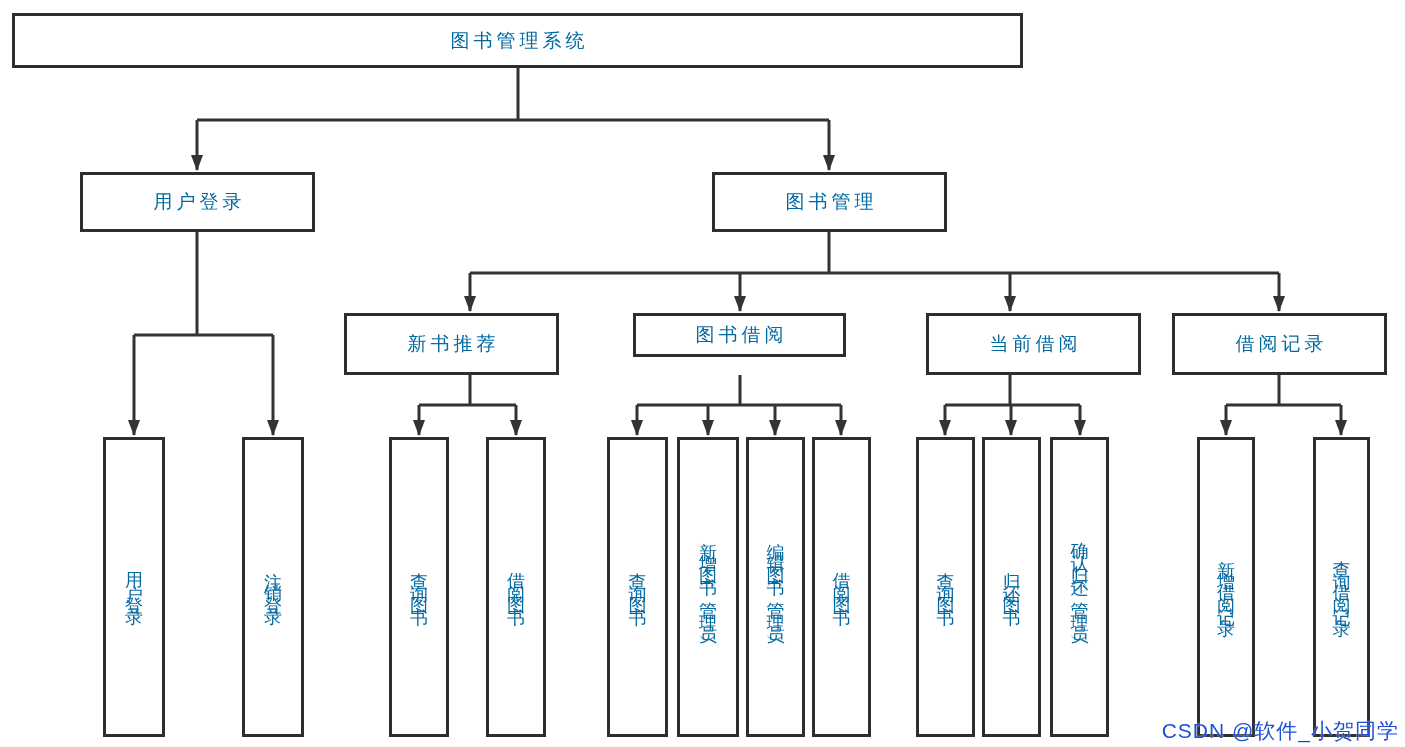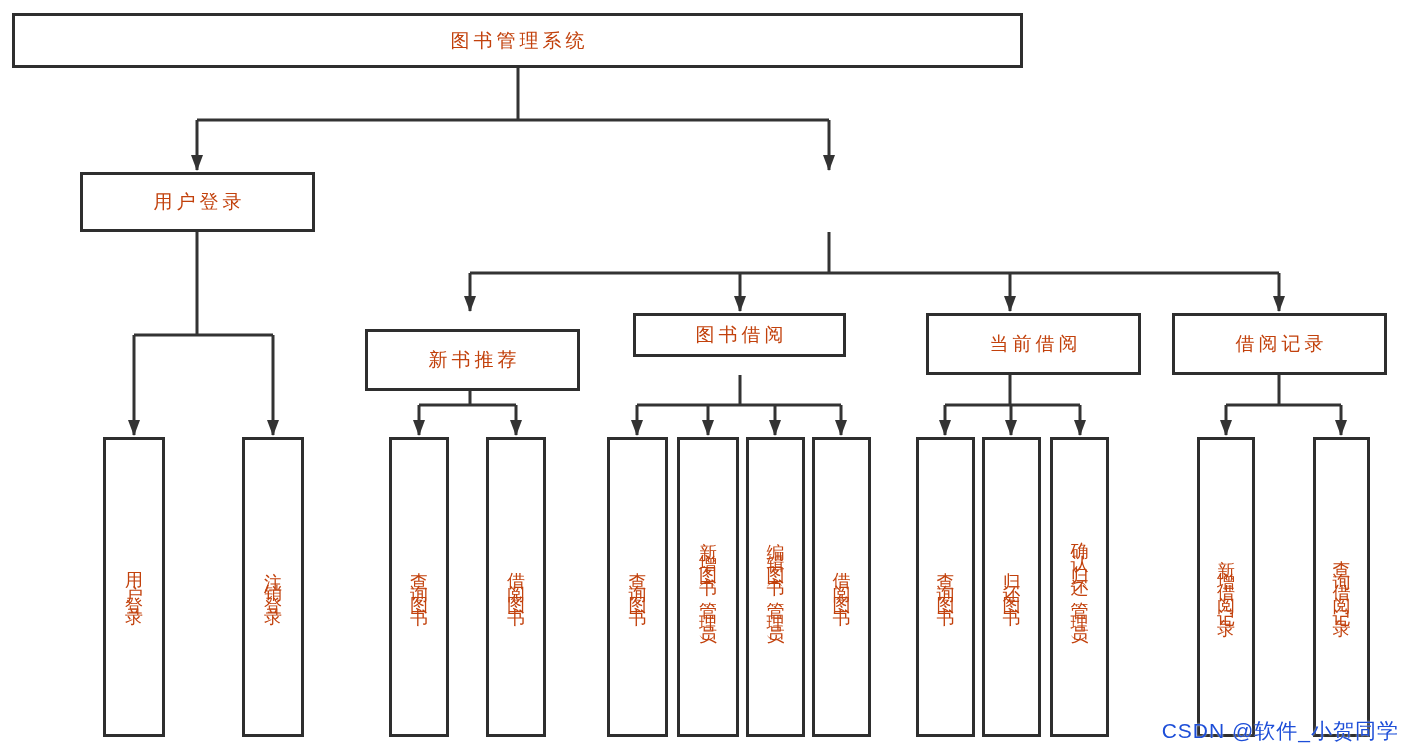--- a/index.html
+++ b/index.html
@@ -12,21 +12,21 @@
     overflow: hidden;
   }
   .box {
     position: absolute;
     box-sizing: border-box;
     background: #ffffff;
     border: 3px solid #2e2e2e;
     display: flex;
     align-items: center;
     justify-content: center;
-    color: #c2410c;
+    color: #0369a1;
     z-index: 2;
   }
   .h-box {
     font-size: 19px;
     letter-spacing: 4px;
     text-indent: 4px;
     white-space: nowrap;
   }
   .v-box {
     writing-mode: vertical-rl;
@@ -98,22 +98,23 @@
 
       <path d="M1279,375 V405 M1226,405 H1341"></path>
       <line x1="1226" y1="405" x2="1226" y2="435" marker-end="url(#arrowhead)"></line>
       <line x1="1341" y1="405" x2="1341" y2="435" marker-end="url(#arrowhead)"></line>
     </g>
   </svg>
 
   <div class="box h-box" style="left:12px; top:13px; width:1011px; height:55px;">图书管理系统</div>
 
   <div class="box h-box" style="left:80px; top:172px; width:235px; height:60px;">用户登录</div>
+  <div class="box h-box" style="left:712px; top:172px; width:235px; height:60px;">图书管理</div>
 
-  <div class="box h-box" style="left:365px; top:313px; width:215px; height:62px;margin-top:16px;">新书推荐</div>
+  <div class="box h-box" style="left:344px; top:313px; width:215px; height:62px;">新书推荐</div>
   <div class="box h-box" style="left:633px; top:313px; width:213px; height:44px;">图书借阅</div>
   <div class="box h-box" style="left:926px; top:313px; width:215px; height:62px;">当前借阅</div>
   <div class="box h-box" style="left:1172px; top:313px; width:215px; height:62px;">借阅记录</div>
 
   <div class="box v-box" style="left:103px; top:437px; width:62px; height:300px;">用户登录</div>
   <div class="box v-box" style="left:242px; top:437px; width:62px; height:300px;">注销登录</div>
 
   <div class="box v-box" style="left:389px; top:437px; width:60px; height:300px;">查询图书</div>
   <div class="box v-box" style="left:486px; top:437px; width:60px; height:300px;">借阅图书</div>
 

